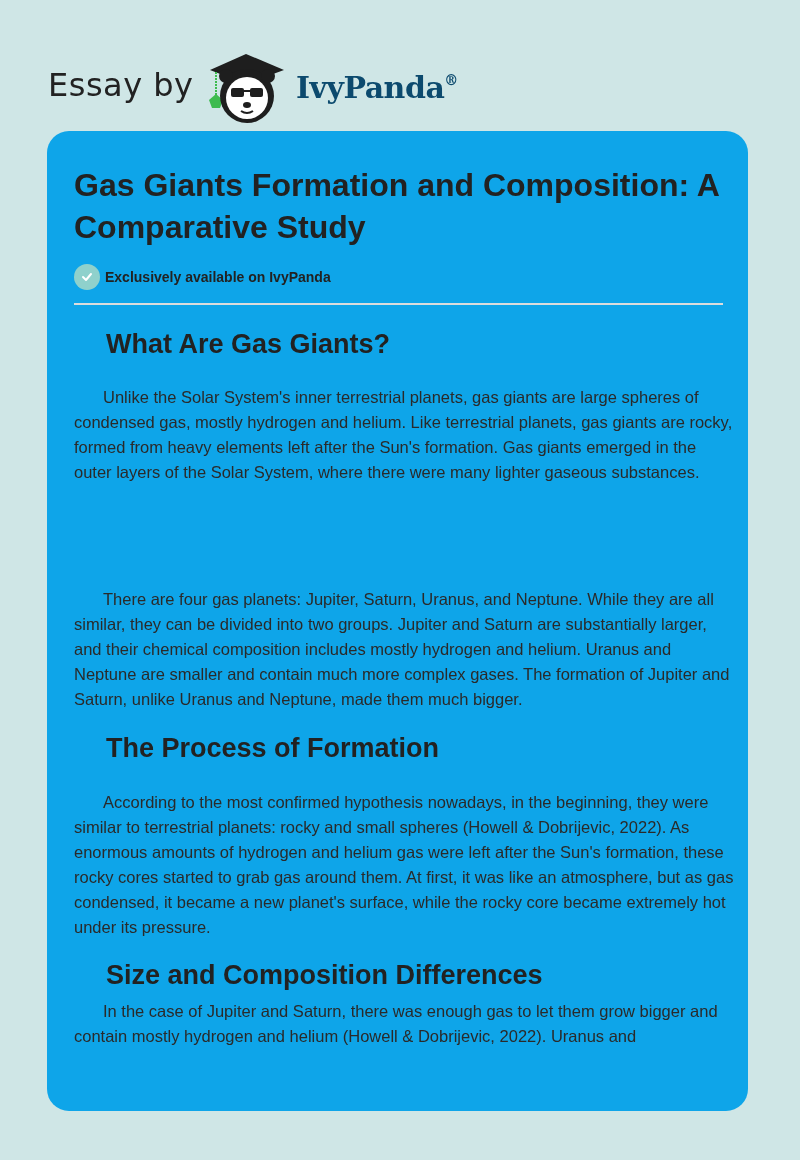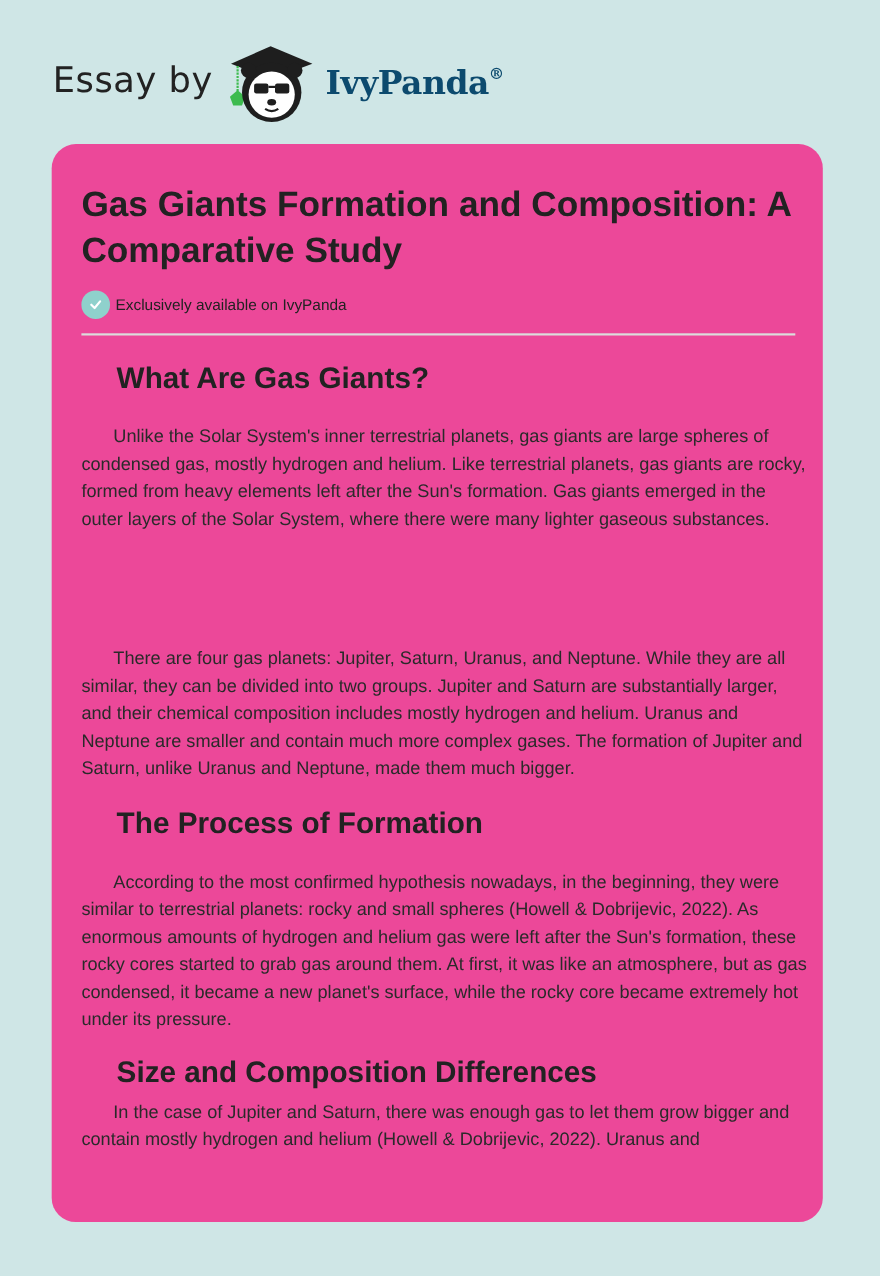--- a/index.html
+++ b/index.html
@@ -4,48 +4,48 @@
   <style>
     * { box-sizing: border-box; margin: 0; padding: 0; }
     html, body { width: 800px; height: 1160px; overflow: hidden; }
     body {
       background: #cfe6e6;
       font-family: "Liberation Sans", sans-serif;
       color: #1f1f1f;
       position: relative;
     }
     .header {
-      position: absolute; left: 0; top: 4px; width: 664px; height: 130px;
+      position: absolute; left: 0; top: 16px; width: 664px; height: 130px;
     }
     .essay-by {
       position: absolute; left: 48px; top: 50px;
       font-family: "DejaVu Sans", sans-serif;
       font-size: 32px; color: #222; letter-spacing: 0.5px;
     }
     .logo-icon { position: absolute; left: 200px; top: 34px; width: 92px; height: 76px; }
     .brand-name {
       position: absolute; left: 296px; top: 54px;
       font-family: "DejaVu Serif", serif; font-weight: bold;
       font-size: 30px; color: #0c4a6e; letter-spacing: -0.5px;
     }
     .brand-name sup { font-size: 14px; vertical-align: top; position: relative; top: 2px; }
     .card {
       position: absolute; left: 47px; top: 131px; width: 701px; height: 980px;
-      background: #ec4899; border-radius: 22px; overflow: hidden;
+      background: #0ea5e9; border-radius: 22px; overflow: hidden;
     }
     .title {
       position: absolute; left: 27px; top: 33px; width: 660px;
       font-size: 32px; font-weight: bold; line-height: 42px; color: #222;
     }
     .badge { position: absolute; left: 27px; top: 133px; display: flex; align-items: center; }
     .check {
       width: 26px; height: 26px; border-radius: 50%; background: #8fd1cc;
       display: flex; align-items: center; justify-content: center; margin-right: 5px;
     }
-    .badge-text { font-size: 14px; font-weight: normal; color: #222; }
+    .badge-text { font-size: 14px; font-weight: bold; color: #222; }
     .divider { position: absolute; left: 27px; top: 172px; width: 649px; height: 2px; background: #dcdcdc; }
     .h2 {
       position: absolute; left: 39px; font-size: 27px; font-weight: bold; color: #222; line-height: 34px; margin-left: 20px;
     }
     .para {
       position: absolute; left: 27px; width: 660px;
       font-size: 16.5px; line-height: 25px; color: #2a2a2a; text-indent: 29px;
     }
   </style>
 </head>

